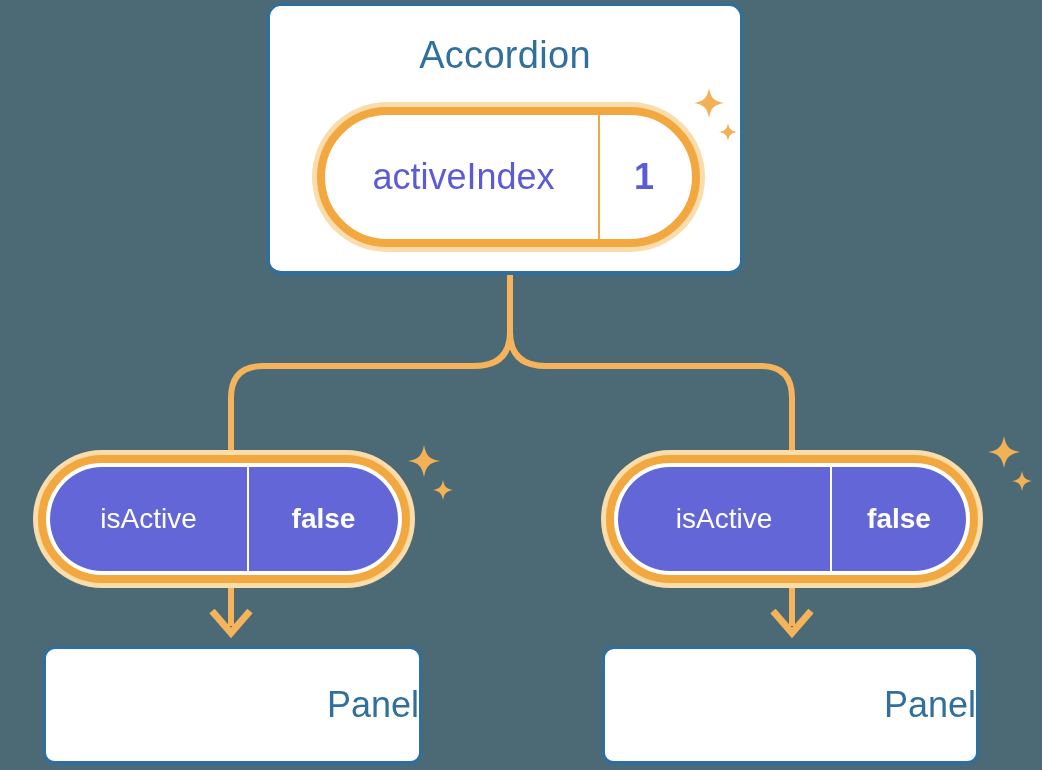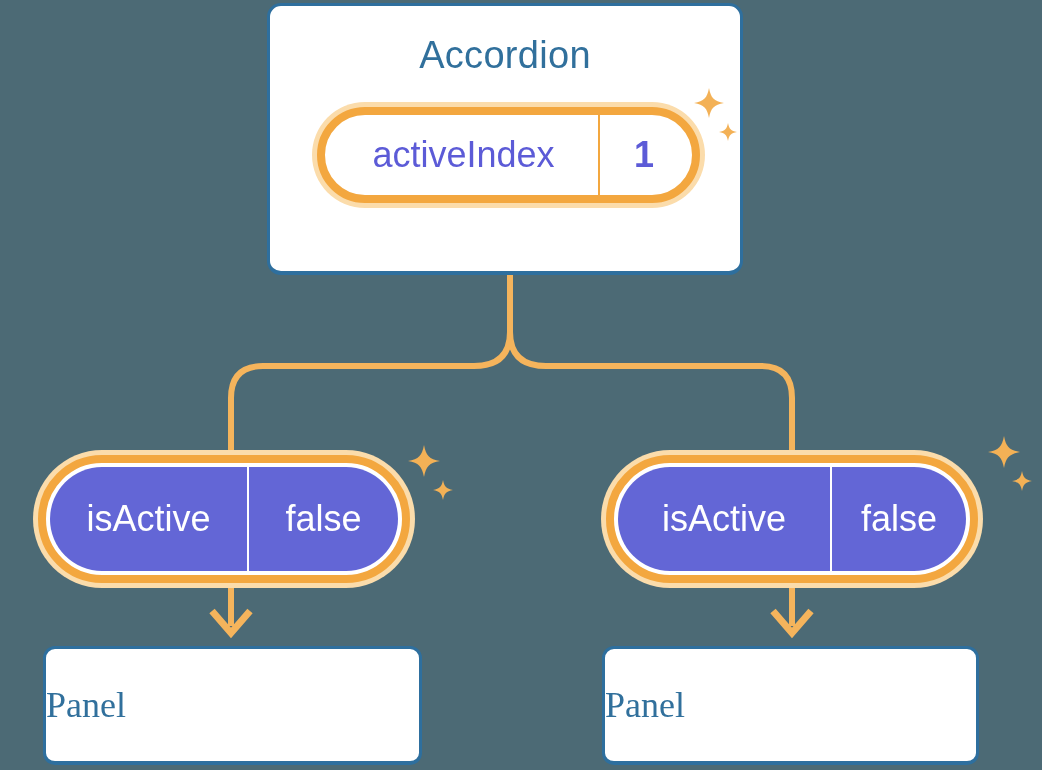--- a/index.html
+++ b/index.html
@@ -26,45 +26,45 @@
     color:var(--text-blue,#31709C);
   }
 
   
   .pill{
     position:absolute;box-sizing:border-box;z-index:2;
     border:8px solid var(--ring,#F3A73F);border-radius:999px;
     background:#fff;box-shadow:0 0 0 5px var(--halo,#FBDCAB);
     display:flex;align-items:stretch;padding:4px;
   }
-  .pill-top{left:317px;top:107px;width:383px;height:96px;}
+  .pill-top{left:317px;top:107px;width:383px;height:140px;}
   .pill-top .cell{display:flex;align-items:center;justify-content:center;}
   .pill-top .key{flex:1;font-size:36px;color:var(--indigo,#5C5BD7);}
   .pill-top .divider{width:2px;margin:-4px 0;background:var(--ring,#F3A73F);}
   .pill-top .val{width:88px;font-size:36px;font-weight:700;color:var(--indigo,#5C5BD7);}
 
   .pill-purple .body{
     flex:1;display:flex;align-items:stretch;overflow:hidden;
     background:var(--purple,#6366D6);border-radius:999px;color:#fff;
   }
   .pill-left{left:38px;top:455px;width:372px;height:128px;}
   .pill-right{left:606px;top:455px;width:372px;height:128px;}
   .pill-purple .cell{display:flex;align-items:center;justify-content:center;}
-  .pill-purple .key{font-size:36px;}
+  .pill-purple .key{font-size:28px;}
   .pill-left .key{width:197px;}
   .pill-right .key{width:212px;}
   .pill-purple .divider{width:2px;background:#fff;}
-  .pill-purple .val{flex:1;font-size:36px;font-weight:400;text-align:right;}
+  .pill-purple .val{flex:1;font-size:28px;font-weight:700;text-align:right;}
 
   
   .panel{
     position:absolute;box-sizing:border-box;z-index:2;background:#fff;
     border:3px solid var(--border-blue,#2E6F9E);border-bottom-width:4px;
-    border-radius:12px;display:flex;align-items:center;justify-content:flex-start;
-    font-size:36px;font-weight:500;color:var(--text-blue,#31709C);font-family:Liberation Serif, serif;
+    border-radius:12px;display:flex;align-items:center;justify-content:flex-end;
+    font-size:36px;font-weight:500;color:var(--text-blue,#31709C);
   }
   .panel-left{left:43px;top:646px;width:379px;height:119px;}
   .panel-right{left:602px;top:646px;width:377px;height:119px;}
 </style>
 </head>
 <body>
 
 <div class="canvas">
 
   <svg class="layer connectors" viewBox="0 0 1042 770">

